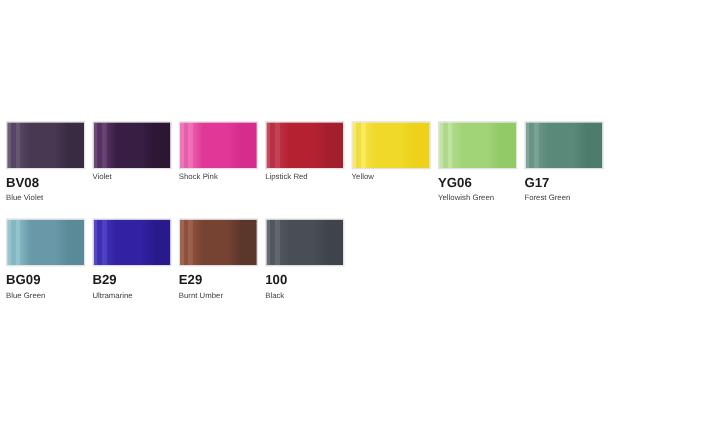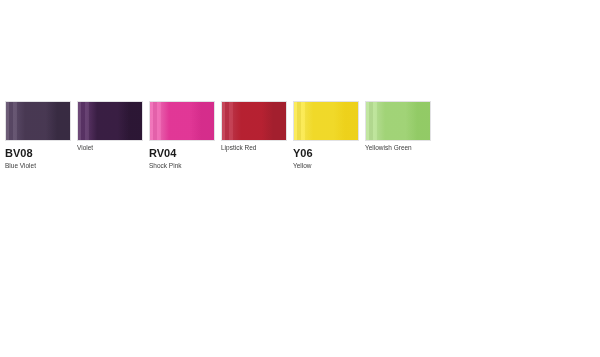--- a/index.html
+++ b/index.html
@@ -97,31 +97,57 @@
         <div class="swatch-chip" style="background: linear-gradient(90deg, rgb(92, 74, 104) 0%, rgb(92, 74, 104) 14%, rgb(74, 58, 85) 30%, rgb(74, 58, 85) 62%, rgb(58, 44, 68) 80%, rgb(58, 44, 68) 100%);"></div>
         <div class="swatch-code">BV08</div>
         <div class="swatch-name">Blue Violet</div>
       </div>
       <div class="swatch-cell">
         <div class="swatch-chip" style="background: linear-gradient(90deg, rgb(92, 52, 104) 0%, rgb(92, 52, 104) 14%, rgb(59, 31, 69) 30%, rgb(59, 31, 69) 62%, rgb(45, 23, 54) 80%, rgb(45, 23, 54) 100%);"></div>
         <div class="swatch-name">Violet</div>
       </div>
       <div class="swatch-cell">
         <div class="swatch-chip" style="background: linear-gradient(90deg, rgb(239, 102, 179) 0%, rgb(239, 102, 179) 14%, rgb(232, 57, 155) 30%, rgb(232, 57, 155) 62%, rgb(220, 46, 144) 80%, rgb(220, 46, 144) 100%);"></div>
-        <div class="swatch-code">RV04</div>
         <div class="swatch-name">Shock Pink</div>
       </div>
       <div class="swatch-cell">
         <div class="swatch-chip" style="background: linear-gradient(90deg, rgb(192, 52, 73) 0%, rgb(192, 52, 73) 14%, rgb(188, 34, 51) 30%, rgb(188, 34, 51) 62%, rgb(168, 32, 47) 80%, rgb(168, 32, 47) 100%);"></div>
         <div class="swatch-name">Lipstick Red</div>
       </div>
       <div class="swatch-cell">
         <div class="swatch-chip" style="background: linear-gradient(90deg, rgb(251, 233, 76) 0%, rgb(251, 233, 76) 14%, rgb(248, 224, 42) 30%, rgb(248, 224, 42) 62%, rgb(245, 216, 28) 80%, rgb(245, 216, 28) 100%);"></div>
-        <div class="swatch-code">Y06</div>
         <div class="swatch-name">Yellow</div>
       </div>
       <div class="swatch-cell">
         <div class="swatch-chip" style="background: linear-gradient(90deg, rgb(186, 227, 150) 0%, rgb(186, 227, 150) 14%, rgb(166, 218, 123) 30%, rgb(166, 218, 123) 62%, rgb(151, 209, 105) 80%, rgb(151, 209, 105) 100%);"></div>
+        <div class="swatch-code">YG06</div>
         <div class="swatch-name">Yellowish Green</div>
+      </div>
+      <div class="swatch-cell">
+        <div class="swatch-chip" style="background: linear-gradient(90deg, rgb(111, 156, 140) 0%, rgb(111, 156, 140) 14%, rgb(93, 141, 125) 30%, rgb(93, 141, 125) 62%, rgb(79, 127, 111) 80%, rgb(79, 127, 111) 100%);"></div>
+        <div class="swatch-code">G17</div>
+        <div class="swatch-name">Forest Green</div>
+      </div>
+    </div>
+  <div class="swatch-row row-2">
+      <div class="swatch-cell">
+        <div class="swatch-chip" style="background: linear-gradient(90deg, rgb(140, 192, 204) 0%, rgb(140, 192, 204) 14%, rgb(108, 158, 173) 30%, rgb(108, 158, 173) 62%, rgb(93, 142, 156) 80%, rgb(93, 142, 156) 100%);"></div>
+        <div class="swatch-code">BG09</div>
+        <div class="swatch-name">Blue Green</div>
+      </div>
+      <div class="swatch-cell">
+        <div class="swatch-chip" style="background: linear-gradient(90deg, rgb(66, 51, 189) 0%, rgb(66, 51, 189) 14%, rgb(51, 34, 168) 30%, rgb(51, 34, 168) 62%, rgb(42, 27, 145) 80%, rgb(42, 27, 145) 100%);"></div>
+        <div class="swatch-code">B29</div>
+        <div class="swatch-name">Ultramarine</div>
+      </div>
+      <div class="swatch-cell">
+        <div class="swatch-chip" style="background: linear-gradient(90deg, rgb(149, 84, 62) 0%, rgb(149, 84, 62) 14%, rgb(122, 68, 52) 30%, rgb(122, 68, 52) 62%, rgb(94, 56, 44) 80%, rgb(94, 56, 44) 100%);"></div>
+        <div class="swatch-code">E29</div>
+        <div class="swatch-name">Burnt Umber</div>
+      </div>
+      <div class="swatch-cell">
+        <div class="swatch-chip" style="background: linear-gradient(90deg, rgb(86, 91, 99) 0%, rgb(86, 91, 99) 14%, rgb(75, 80, 87) 30%, rgb(75, 80, 87) 62%, rgb(65, 70, 77) 80%, rgb(65, 70, 77) 100%);"></div>
+        <div class="swatch-code">100</div>
+        <div class="swatch-name">Black</div>
       </div>
     </div>
 
 </div>
 
 </body></html>

